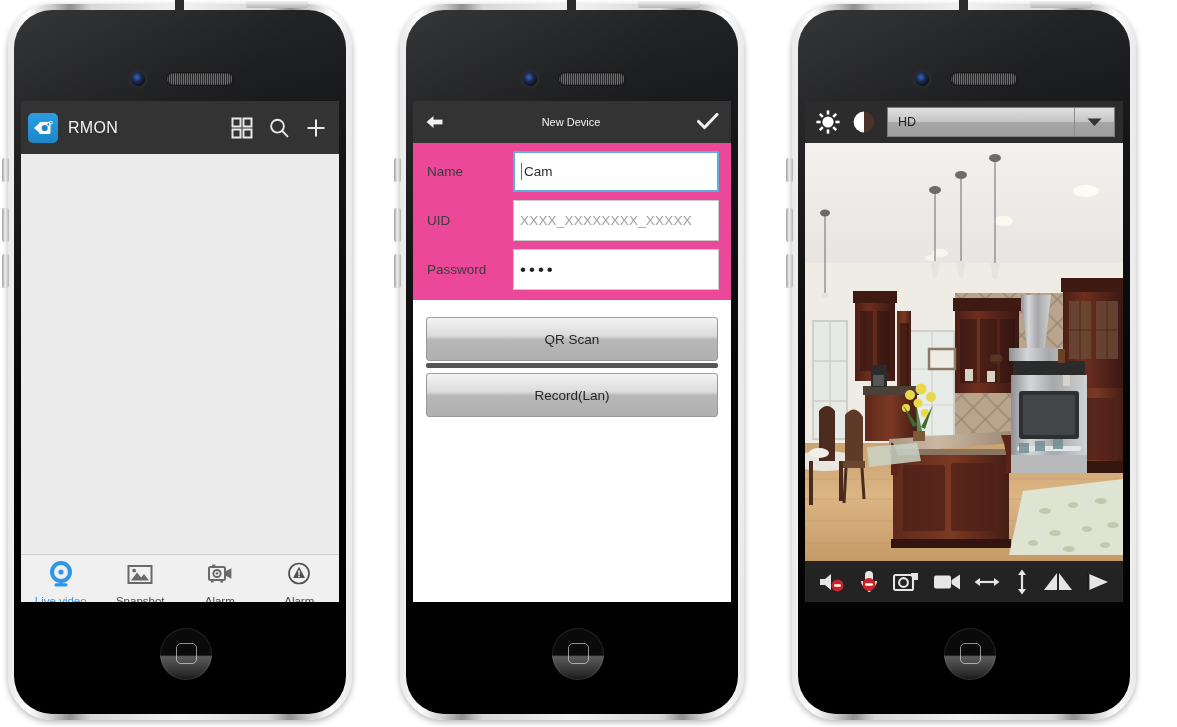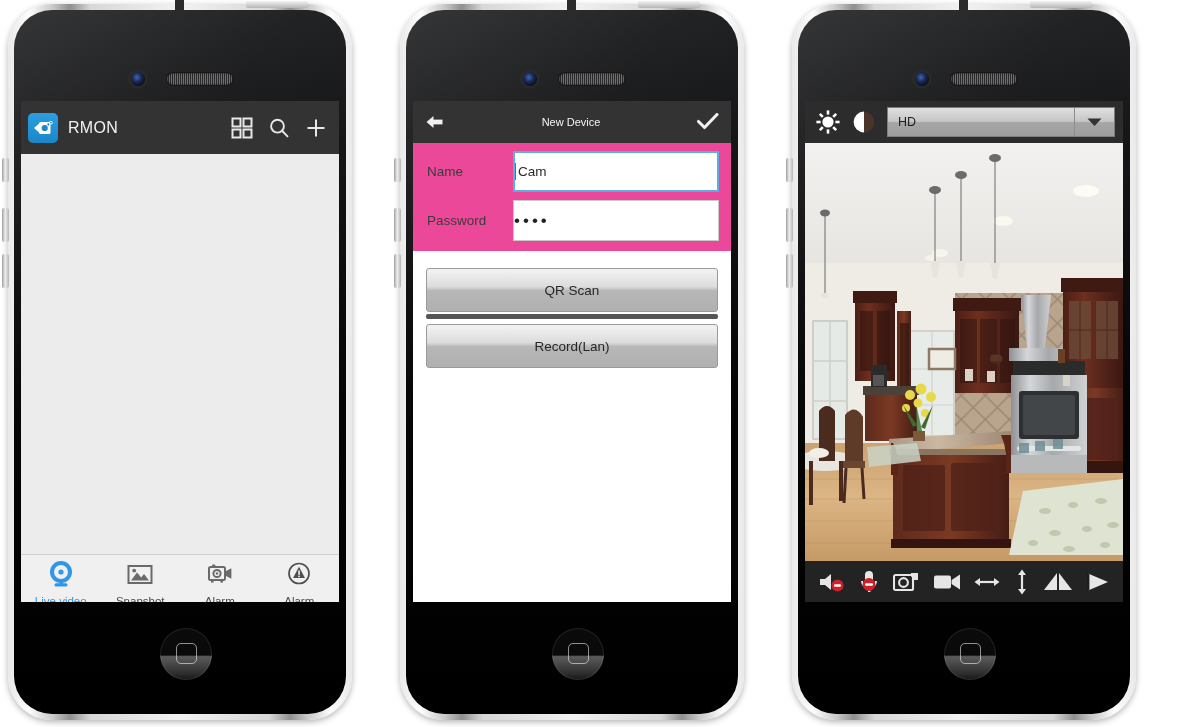--- a/index.html
+++ b/index.html
@@ -127,21 +127,21 @@
   }
   .nav-title { flex:1; text-align:center; font-size:11px; color:#f4f4f4; }
   .form-wrap { background:#ec4899; padding: 8px 0 10px 0; }
   .form-row {
     display:flex; align-items:center; height: 41px; padding: 0 12px 0 14px; margin-bottom: 8px;
   }
   .form-row:last-child { margin-bottom: 0; }
   .form-label { width: 86px; font-size:13.5px; color:#3c3c3c; }
   .form-input {
     flex:1; height: 41px; background:#ffffff; border:1px solid #c9c9c9;
-    display:flex; align-items:center; padding: 0 0; font-size:13.5px; color:#2b2b2b;
+    display:flex; align-items:center; padding: 0 6px; font-size:13.5px; color:#2b2b2b;
   }
   .form-input.focused { border:2px solid #5aaee0; }
   .caret { display:inline-block; width:1px; height:17px; background:#6d6d6d; margin-right:2px; }
   .ph { color:#a0a0a0; letter-spacing:.2px; }
   .pw-dots { letter-spacing:3px; font-size:17px; color:#222; line-height:1; }
   .btns-wrap { background:#fff; padding: 17px 13px 0 13px; }
   .gbtn {
     height: 44px; width:100%; margin-bottom: 2px;
     border:1px solid #9a9a9a; border-radius:3px;
     background: linear-gradient(180deg,#f3f3f3 0%,#dcdcdc 42%,#b7b7b7 52%,#b0b0b0 100%);
@@ -316,20 +316,26 @@
           </svg>
         </span>
       </div>
 
       <div class="form-wrap">
         <div class="form-row">
           <span class="form-label">Name</span>
           <div class="form-input focused">
             <span class="caret"></span>
               <span>Cam</span>
+          </div>
+        </div>
+        <div class="form-row">
+          <span class="form-label">UID</span>
+          <div class="form-input">
+            <span class="ph">XXXX_XXXXXXXX_XXXXX</span>
           </div>
         </div>
         <div class="form-row">
           <span class="form-label">Password</span>
           <div class="form-input">
             <span class="pw-dots">••••</span>
           </div>
         </div>
       </div>
 

